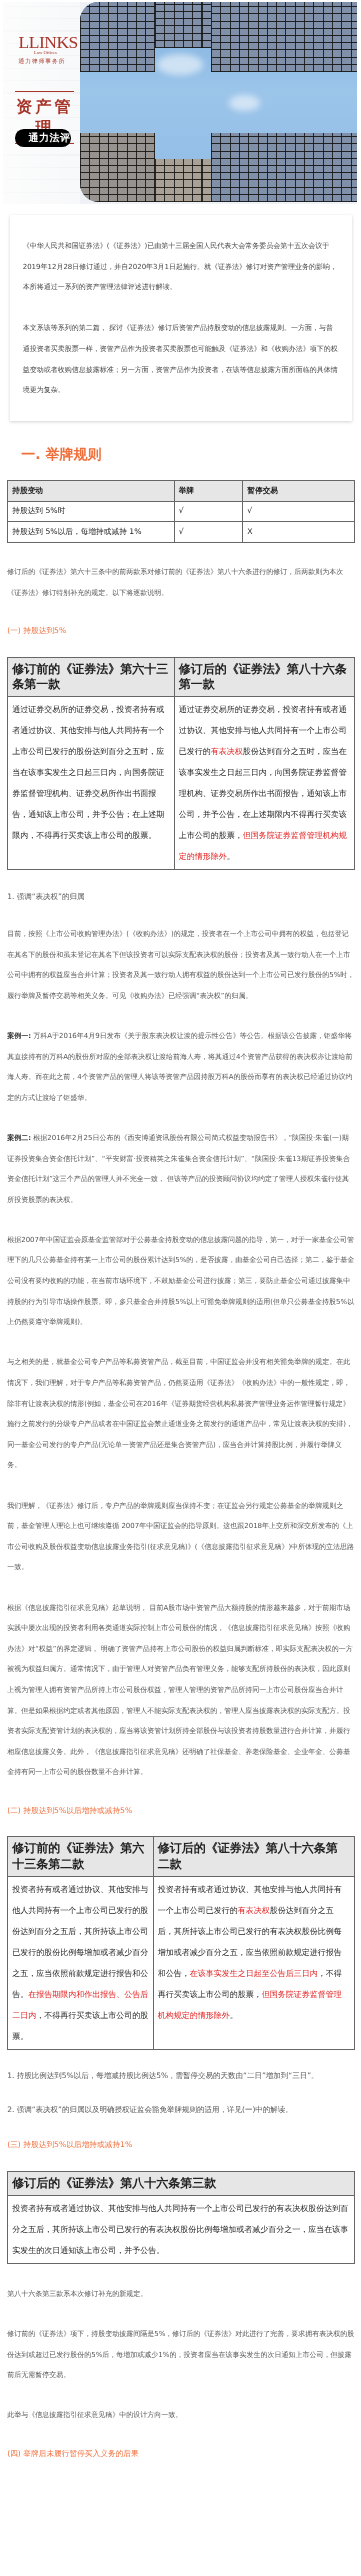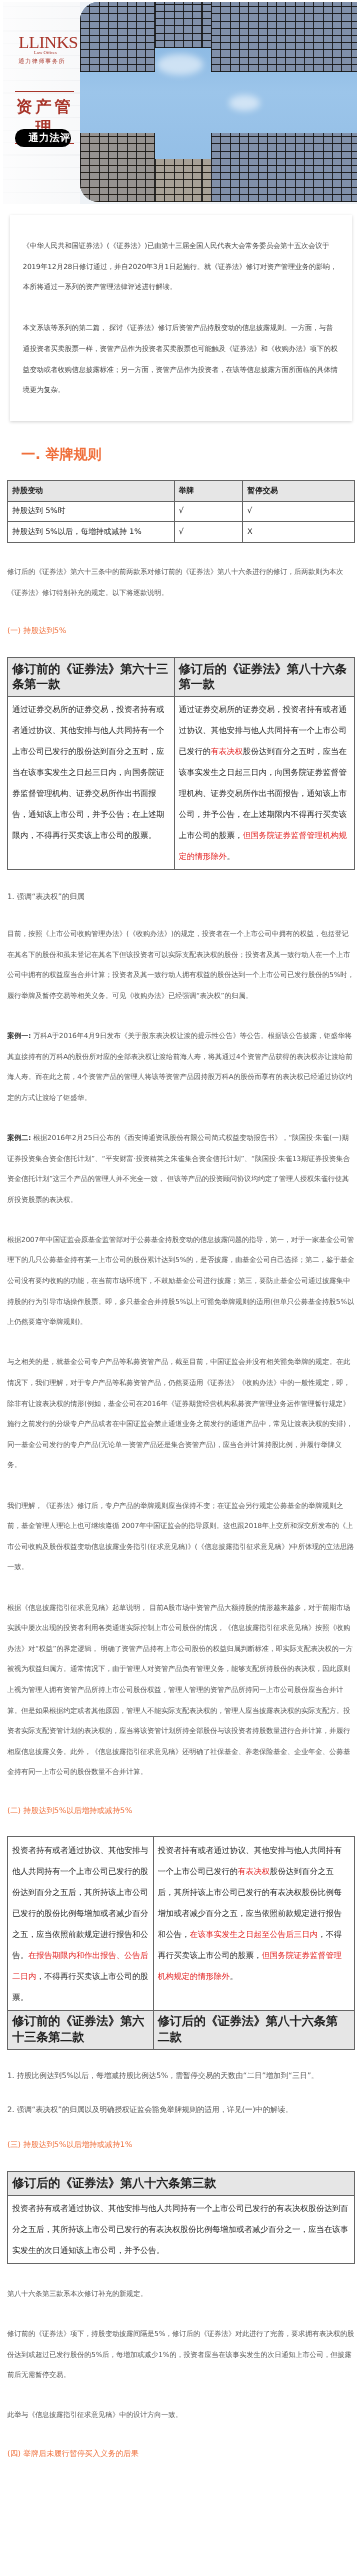--- a/index.html
+++ b/index.html
@@ -122,26 +122,26 @@
 
   <p class="body">根据2007年中国证监会原基金监管部对于公募基金持股变动的信息披露问题的指导，第一，对于一家基金公司管理下的几只公募基金持有某一上市公司的股份累计达到5%的，是否披露，由基金公司自己选择；第二，鉴于基金公司没有要约收购的功能，在当前市场环境下，不鼓励基金公司进行披露；第三，要防止基金公司通过披露集中持股的行为引导市场操作股票。即，多只基金合并持股5%以上可豁免举牌规则的适用(但单只公募基金持股5%以上仍然要遵守举牌规则)。</p>
   <p class="body">与之相关的是，就基金公司专户产品等私募资管产品，截至目前，中国证监会并没有相关豁免举牌的规定。在此情况下，我们理解，对于专户产品等私募资管产品，仍然要适用《证券法》《收购办法》中的一般性规定，即，除非有让渡表决权的情形(例如，基金公司在2016年《证券期货经营机构私募资产管理业务运作管理暂行规定》施行之前发行的分级专户产品或者在中国证监会禁止通道业务之前发行的通道产品中，常见让渡表决权的安排)，同一基金公司发行的专户产品(无论单一资管产品还是集合资管产品)，应当合并计算持股比例，并履行举牌义务。</p>
   <p class="body">我们理解，《证券法》修订后，专户产品的举牌规则应当保持不变；在证监会另行规定公募基金的举牌规则之前，基金管理人理论上也可继续遵循 2007年中国证监会的指导原则。这也跟2018年上交所和深交所发布的《上市公司收购及股份权益变动信息披露业务指引(征求意见稿)》(《信息披露指引征求意见稿》)中所体现的立法思路一致。</p>
   <p class="body">根据《信息披露指引征求意见稿》起草说明， 目前A股市场中资管产品大额持股的情形越来越多，对于前期市场实践中屡次出现的投资者利用各类通道实际控制上市公司股份的情况，《信息披露指引征求意见稿》按照《收购办法》对“权益”的界定逻辑， 明确了资管产品持有上市公司股份的权益归属判断标准，即实际支配表决权的一方被视为权益归属方。通常情况下，由于管理人对资管产品负有管理义务，能够支配所持股份的表决权，因此原则上视为管理人拥有资管产品所持上市公司股份权益，管理人管理的资管产品所持同一上市公司股份应当合并计算。但是如果根据约定或者其他原因，管理人不能实际支配表决权的，管理人应当披露表决权的实际支配方。投资者实际支配资管计划的表决权的，应当将该资管计划所持全部股份与该投资者持股数量进行合并计算，并履行相应信息披露义务。此外，《信息披露指引征求意见稿》还明确了社保基金、养老保险基金、企业年金、公募基金持有同一上市公司的股份数量不合并计算。</p>
 
   <h3 class="sub">(二) 持股达到5%以后增持或减持5%</h3>
   <table class="t">
     <tbody>
         <tr>
+      <th style="width:42%">修订前的《证券法》第六十三条第二款</th>
+      <th>修订后的《证券法》第八十六条第二款</th>
+    </tr>
+    <tr>
       <td><span>投资者持有或者通过协议、其他安排与他人共同持有一个上市公司已发行的股份达到百分之五后，其所持该上市公司已发行的股份比例每增加或者减少百分之五，应当依照前款规定进行报告和公告。</span><span class="red">在报告期限内和作出报告、公告后二日内</span><span>，不得再行买卖该上市公司的股票。</span></td>
       <td><span>投资者持有或者通过协议、其他安排与他人共同持有一个上市公司已发行的</span><span class="red">有表决权</span><span>股份达到百分之五后，其所持该上市公司已发行的有表决权股份比例每增加或者减少百分之五，应当依照前款规定进行报告和公告，</span><span class="red">在该事实发生之日起至公告后三日内</span><span>，不得再行买卖该上市公司的股票，</span><span class="red">但国务院证券监督管理机构规定的情形除外</span><span>。</span></td>
-    </tr>
-    <tr>
-      <th style="width:42%">修订前的《证券法》第六十三条第二款</th>
-      <th>修订后的《证券法》第八十六条第二款</th>
     </tr>
   </tbody>
     </table>
   <h4 class="pt">1. 持股比例达到5%以后，每增减持股比例达5%，需暂停交易的天数由“二日”增加到“三日”。</h4>
   <h4 class="pt">2. 强调“表决权”的归属以及明确授权证监会豁免举牌规则的适用，详见(一)中的解读。</h4>
 
   <h3 class="sub">(三) 持股达到5%以后增持或减持1%</h3>
   <table class="t">
     <tbody>
         <tr>

